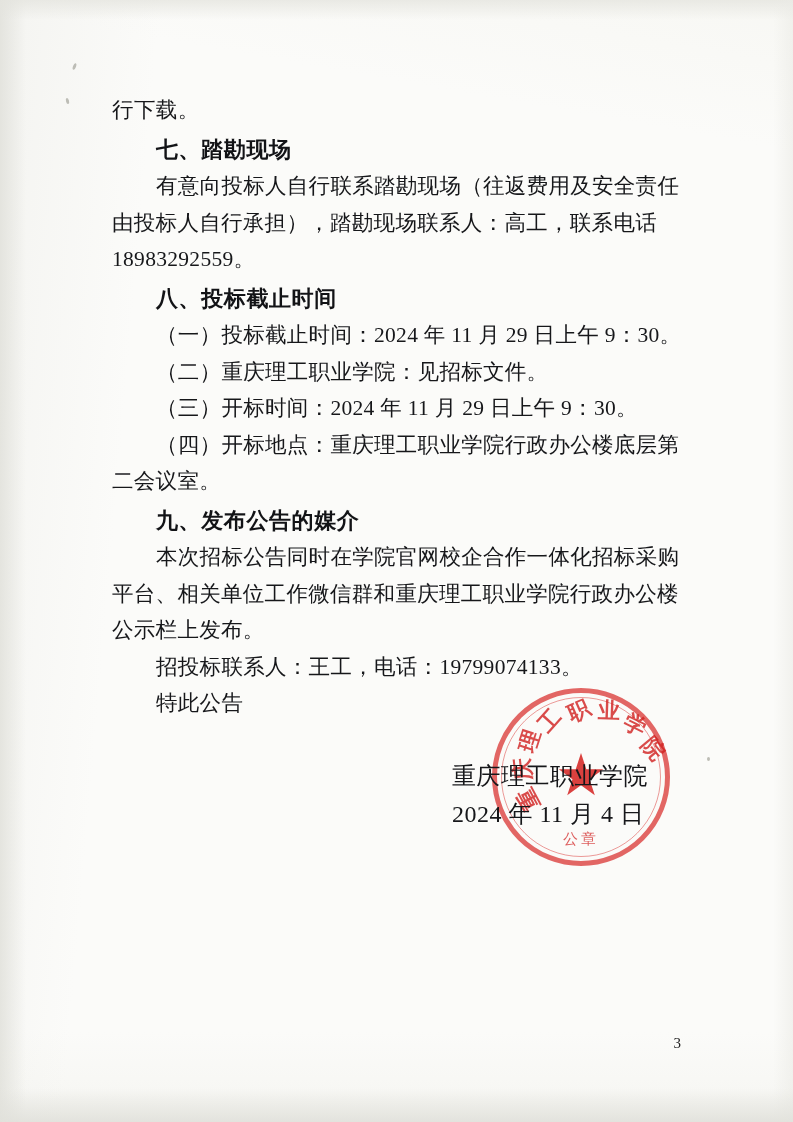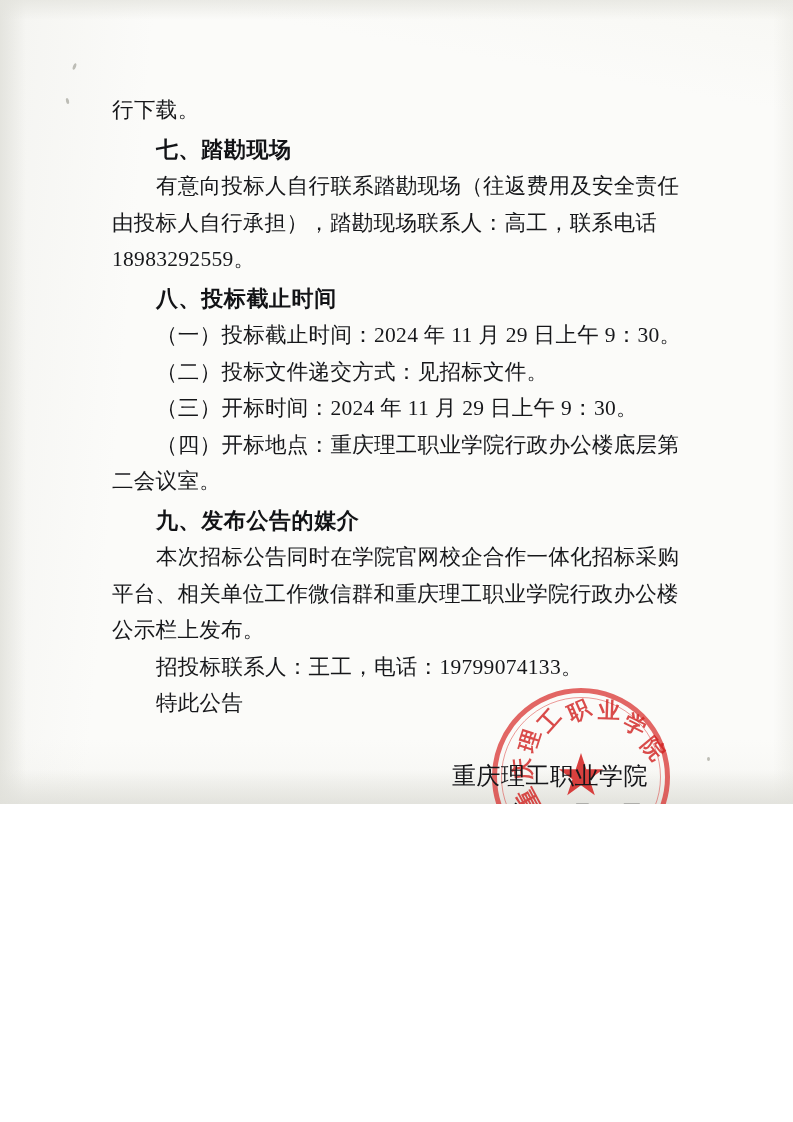--- a/index.html
+++ b/index.html
@@ -9,21 +9,21 @@
   body {
     width: 793px;
     height: 1122px;
     background: #ffffff;
     font-family: "Liberation Serif", serif;
     overflow: hidden;
   }
   .page {
     position: relative;
     width: 793px;
-    height: 804px;
+    height: 1122px;
     background: #fbfbf9;
     background-image:
       linear-gradient(95deg, rgba(238,238,234,0.55) 0%, rgba(255,255,255,0) 18%),
       linear-gradient(190deg, rgba(247,247,243,0.9) 0%, rgba(255,255,255,0) 12%),
       linear-gradient(0deg, rgba(244,244,240,0.85) 0%, rgba(255,255,255,0) 8%);
     overflow: hidden;
   }
   
   .scan-edge-left {
     position: absolute;
@@ -190,21 +190,21 @@
 
     <div class="line">行下载。</div>
 
     <div class="block-gap"></div>
     <h2 class="heading">七、踏勘现场</h2>
     <p class="para indent">有意向投标人自行联系踏勘现场（往返费用及安全责任由投标人自行承担），踏勘现场联系人：高工，联系电话18983292559。</p>
 
     <div class="block-gap"></div>
     <h2 class="heading">八、投标截止时间</h2>
     <p class="para indent">（一）投标截止时间：2024 年 11 月 29 日上午 9：30。</p>
-    <p class="para indent">（二）投标文件递交方式：见招标文件。</p>
+    <p class="para indent">（二）重庆理工职业学院：见招标文件。</p>
     <p class="para indent">（三）开标时间：2024 年 11 月 29 日上午 9：30。</p>
     <p class="para indent">（四）开标地点：重庆理工职业学院行政办公楼底层第二会议室。</p>
 
     <div class="block-gap"></div>
     <h2 class="heading">九、发布公告的媒介</h2>
     <p class="para indent">本次招标公告同时在学院官网校企合作一体化招标采购平台、相关单位工作微信群和重庆理工职业学院行政办公楼公示栏上发布。</p>
     <p class="para indent">招投标联系人：王工，电话：19799074133。</p>
     <p class="para indent">特此公告</p>
 
   </div>

